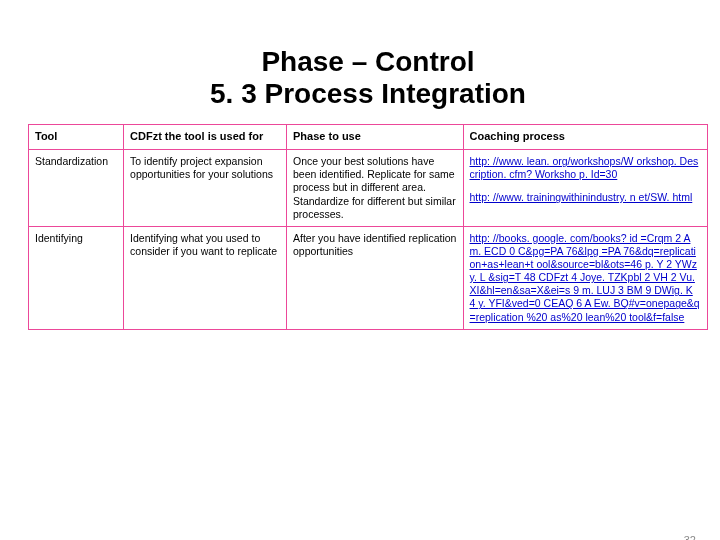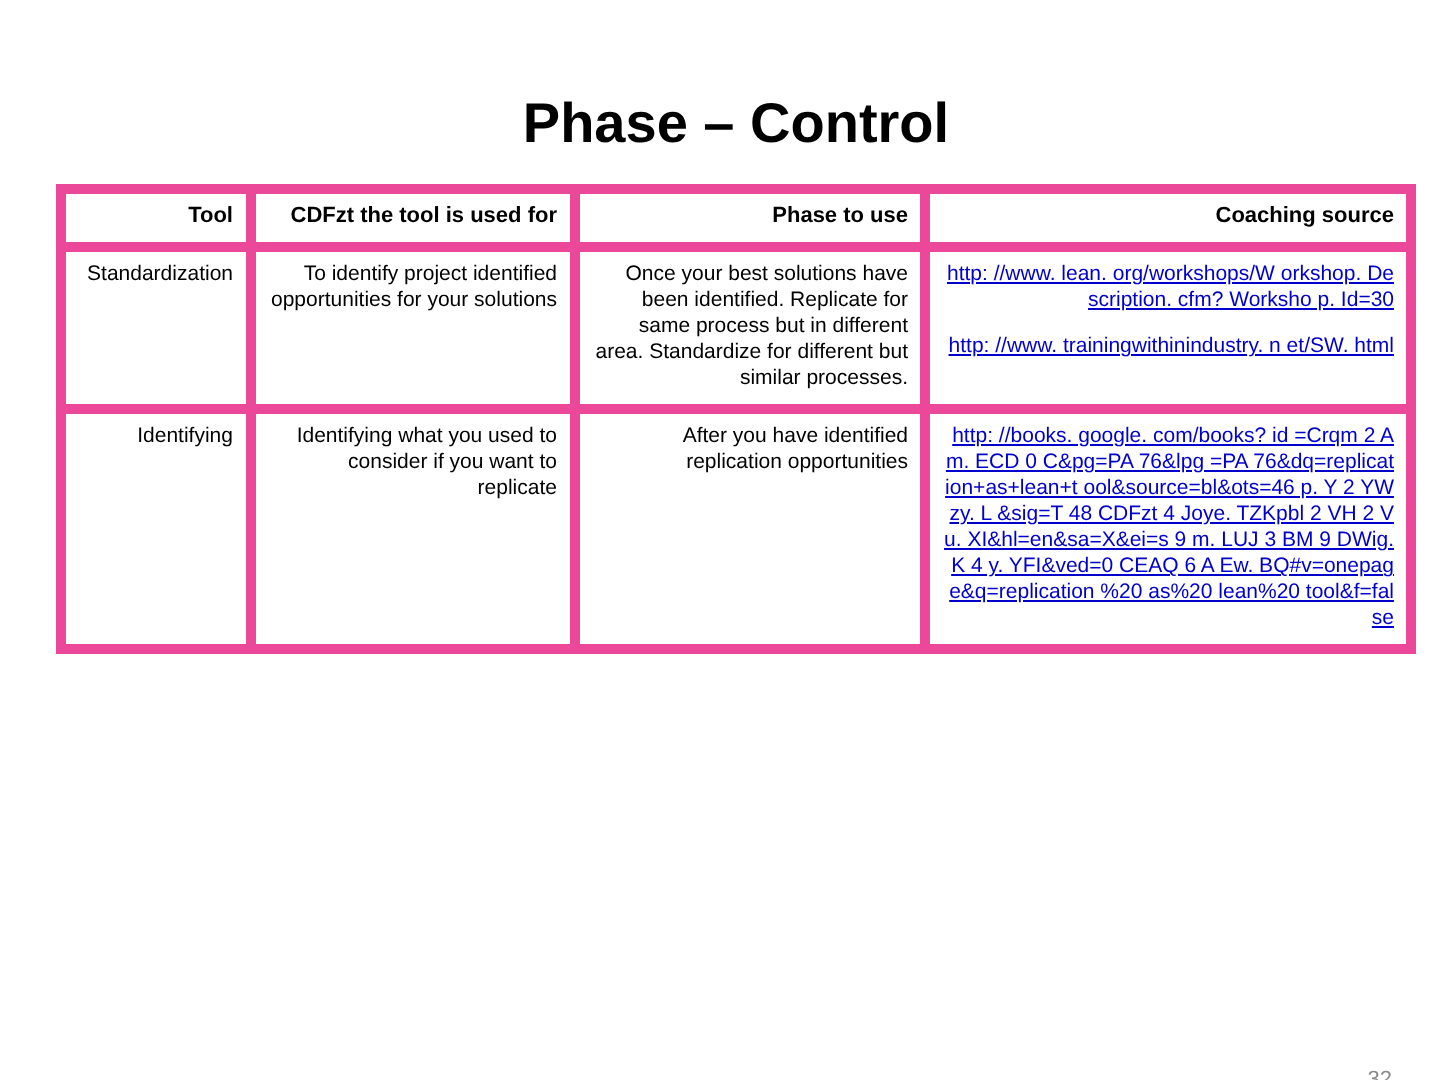--- a/index.html
+++ b/index.html
@@ -29,26 +29,26 @@
   table {
     border-collapse: collapse;
     width: 100%;
     table-layout: fixed;
   }
   col.c1 { width: 14%; }
   col.c2 { width: 24%; }
   col.c3 { width: 26%; }
   col.c4 { width: 36%; }
   th, td {
-    border: 5px solid #ec4899;
+    border: 1px solid #ec4899;
     vertical-align: top;
     padding: 5px 6px;
     font-size: 10.5px;
     line-height: 1.25;
-    text-align: right;
+    text-align: left;
     word-wrap: break-word;
     overflow-wrap: break-word;
   }
   th {
     font-weight: 700;
     font-size: 11px;
   }
   .link {
     color: #0000cc;
     text-decoration: underline;
@@ -64,41 +64,42 @@
     color: #8a8a8a;
   }
 </style>
 </head>
 <body>
 
 <div class="slide">
 
   <h1 class="title">
     <span>Phase – Control</span><br>
+    <span>5. 3 Process Integration</span>
   </h1>
 
   <table>
     <colgroup>
       <col class="c1">
         <col class="c2">
         <col class="c3">
         <col class="c4">
     </colgroup>
     <thead>
       <tr>
         <th>Tool</th>
         <th>CDFzt the tool is used for</th>
         <th>Phase to use</th>
-        <th>Coaching source</th>
+        <th>Coaching process</th>
       </tr>
     </thead>
     <tbody>
       <tr>
         <td>Standardization</td>
-        <td>To identify project identified opportunities for your solutions</td>
+        <td>To identify project expansion opportunities for your solutions</td>
         <td>Once your best solutions have been identified.
 Replicate for same process but in different area.
 Standardize for different but similar processes.</td>
         <td>
           <span class="link">http: //www. lean. org/workshops/W orkshop. Description. cfm? Worksho p. Id=30</span>
           <span class="link">http: //www. trainingwithinindustry. n et/SW. html</span>
         </td>
       </tr>
       <tr>
         <td>Identifying</td>

